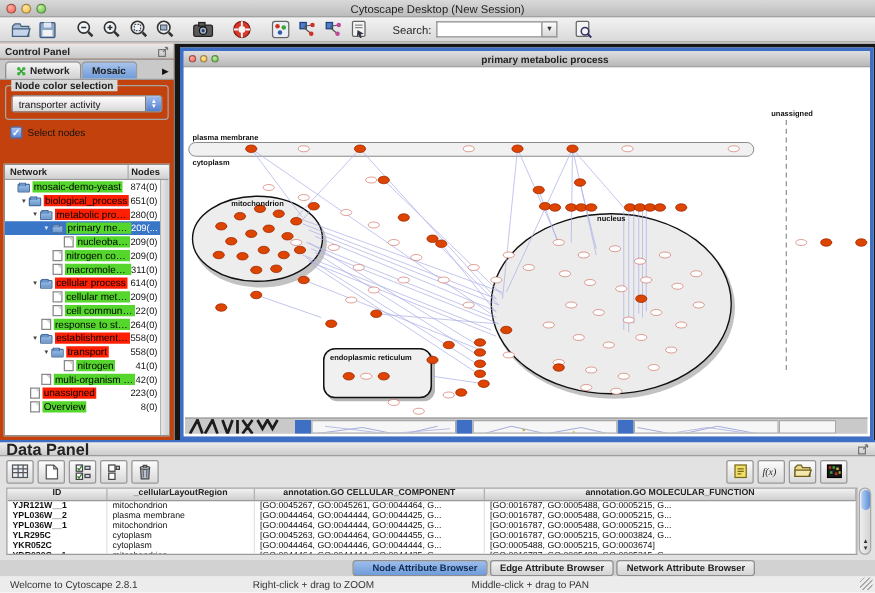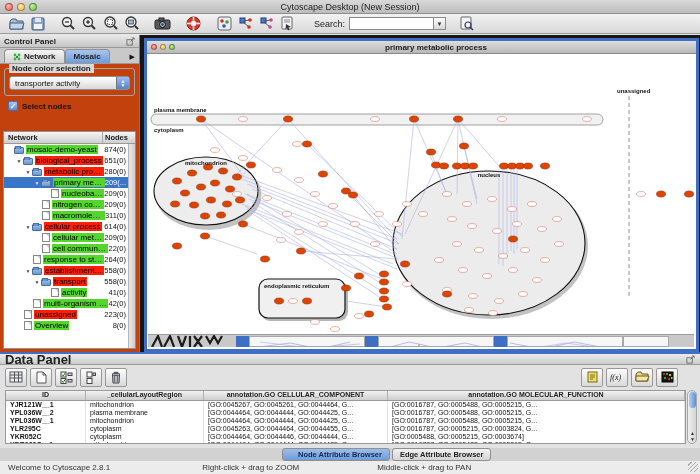--- a/index.html
+++ b/index.html
@@ -45,21 +45,21 @@
   .groupbox { margin:4px 4px 0 4px; border:1px solid #a5a5a5; border-radius:3px; padding:3px 4px 5px 4px; position:relative; }
   .groupbox-legend { position:absolute; top:-5px; left:4px; background:#d8d8d8; padding:0 3px; font-size:8px; font-weight:bold; color:#222; }
   .dropdown { margin-top:4px; height:14px; border:1px solid #8f8f8f; border-radius:3px; background:linear-gradient(#ffffff,#d8d8d8);
     display:flex; align-items:center; overflow:hidden; }
   .dropdown-value { flex:1; font-size:8px; padding-left:5px; color:#111; white-space:nowrap; }
   .dropdown-cap { width:13px; height:100%; background:linear-gradient(#9cbdf0,#5480cf); border-left:1px solid #777;
     display:flex; flex-direction:column; align-items:center; justify-content:center; color:#fff; font-size:5px; line-height:4px; }
   .checkbox-row { display:flex; align-items:center; gap:4px; margin:5px 0 4px 8px; }
   .checkbox { width:10px; height:10px; border-radius:2px; border:1px solid #4a6faf;
     background:linear-gradient(#a9c6f2,#5a87d6); color:#fff; font-size:8px; line-height:9px; text-align:center; font-weight:bold; }
-  .checkbox-label { font-size:8px; color:#111;font-weight:bold; }
+  .checkbox-label { font-size:8px; color:#111; }
   .tree-wrap { position:absolute; top:96px; bottom:3px; left:3px; right:3px; border:1px solid #8f8f8f; background:#fff; overflow:hidden; }
   .tree-header { height:12px; background:linear-gradient(#f5f5f5,#cfcfcf); border-bottom:1px solid #999; display:flex; }
   .tree-header .h1 { flex:1; font-size:7.5px; font-weight:bold; color:#222; padding:1px 0 0 4px; border-right:1px solid #aaa; }
   .tree-header .h2 { width:32px; font-size:7.5px; font-weight:bold; color:#222; padding:1px 0 0 2px; }
   .tree-body { position:absolute; top:12px; left:0; right:7px; bottom:0; overflow:hidden; }
   .tree-sb { position:absolute; top:12px; right:0; width:7px; bottom:0; background:linear-gradient(90deg,#e9e9e9,#cdcdcd); border-left:1px solid #b5b5b5; }
   .tree-row { height:11px; display:flex; align-items:center; white-space:nowrap; position:relative; }
   .tree-row.sel { background:#3a76c8; }
   .tree-row .ind { display:inline-block; height:1px; flex:none; }
   .tree-row .arrow { width:8px; flex:none; font-size:5px; color:#444; text-align:center; }
@@ -387,21 +387,21 @@
               <span class="ind" style="width: 29px;"></span>
               <span class="arrow">▼</span>
               <span class="ticon folder"></span>
               <span class="tlabel red">transport</span>
               <span class="tval">558(0)</span>
             </div>
             <div class="tree-row">
               <span class="ind" style="width: 38px;"></span>
               <span class="arrow"></span>
               <span class="ticon file"></span>
-              <span class="tlabel green">activity</span>
+              <span class="tlabel green">nitrogen</span>
               <span class="tval">41(0)</span>
             </div>
             <div class="tree-row">
               <span class="ind" style="width: 20px;"></span>
               <span class="arrow"></span>
               <span class="ticon file"></span>
               <span class="tlabel green">multi-organism pro</span>
               <span class="tval">42(0)</span>
             </div>
             <div class="tree-row">
@@ -777,20 +777,21 @@
     <div class="dp-sb">
       <div class="dp-thumb"></div>
       <div class="dp-sb-arrows">▲<br>▼</div>
     </div>
   </div>
 
   <div class="bottom-tabs">
     <div class="btab-group">
       <div class="btab sel">Node Attribute Browser</div>
       <div class="btab">Edge Attribute Browser</div>
+      <div class="btab">Network Attribute Browser</div>
     </div>
   </div>
 
   <div class="statusbar">
     <span class="st1">Welcome to Cytoscape 2.8.1</span>
     <span class="st2">Right-click + drag to ZOOM</span>
     <span class="st3">Middle-click + drag to PAN</span>
     <div class="grip"></div>
   </div>
 

